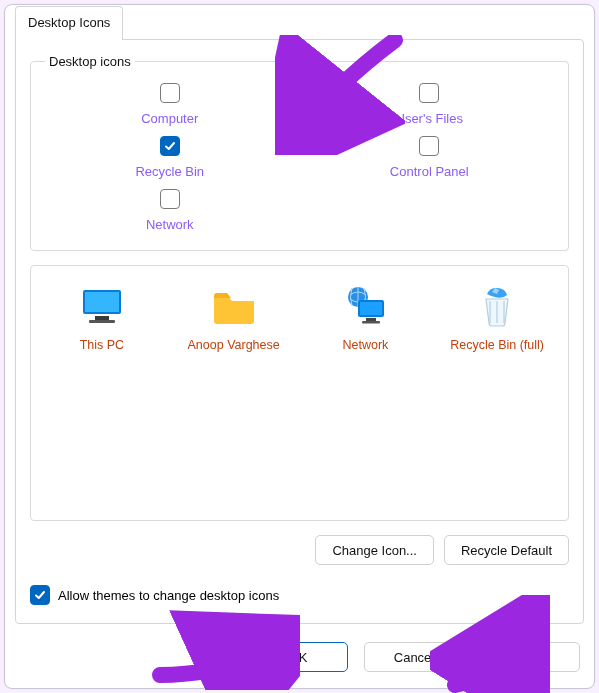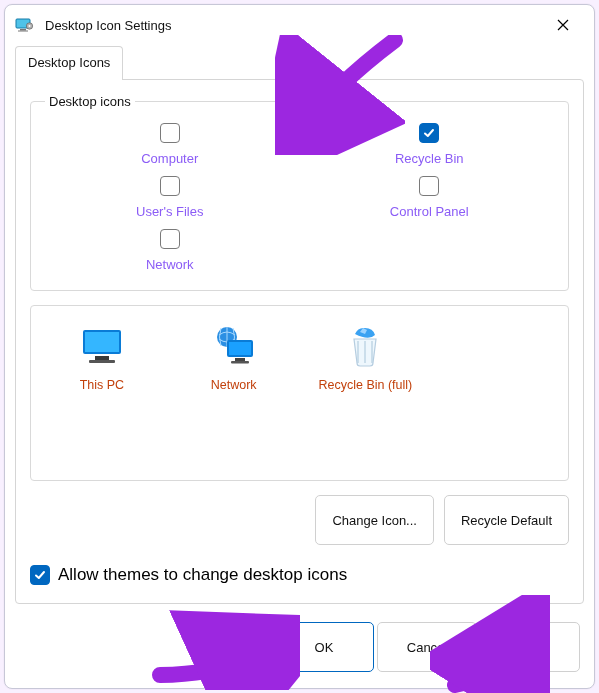--- a/index.html
+++ b/index.html
@@ -58,87 +58,70 @@
   }
   .icon-cell {
     display: flex; flex-direction: column; align-items: center; cursor: pointer;
     padding: 4px 2px;
   }
   .icon-img { width: 50px; height: 50px; display: flex; align-items: center; justify-content: center; }
   .icon-label { font-size: 12.5px; color: #c2410c; text-align: center; margin-top: 6px; line-height: 1.25; }
 
   .btn-row { display: flex; gap: 10px; justify-content: flex-end; margin-top: 14px; }
   .btn {
-    min-width: 100px; height: 50px; border: 1px solid #d0d0d0; background: #fff;
+    min-width: 100px; height: 30px; border: 1px solid #d0d0d0; background: #fff;
     border-radius: 5px; font-size: 13px; color: #111; cursor: pointer;
     display: flex; align-items: center; justify-content: center; padding: 0 16px;
   }
   .btn.primary { border-color: #0067c0; }
 
-  .allow-row { display: flex; align-items: center; gap: 8px; font-size: 17px; margin-top: 20px; }
+  .allow-row { display: flex; align-items: center; gap: 8px; font-size: 13px; margin-top: 20px; }
 
   .bottom-bar {
-    display: flex; gap: 3px; justify-content: flex-end; padding: 8px 14px 16px;
+    display: flex; gap: 16px; justify-content: flex-end; padding: 8px 14px 16px;
   }
   .bottom-bar .btn { min-width: 100px; }
 
   
   .arrow { position: absolute; pointer-events: none; }
 
 </style>
 </head>
 <body>
 
 <div class="dialog">
 
-  <div class="titlebar">
-    <span class="titlebar-icon">
-      <svg viewBox="0 0 20 20">
-          <rect x="1" y="4" width="14" height="9" rx="1" fill="#4fc2e8" stroke="#157aa8" stroke-width="1"></rect>
-          <rect x="5" y="14" width="6" height="1.5" fill="#777"></rect>
-          <rect x="3" y="15.5" width="10" height="1" fill="#777"></rect>
-          <circle cx="14.5" cy="11" r="3.2" fill="#b0b0b0" stroke="#555" stroke-width=".6"></circle>
-          <circle cx="14.5" cy="11" r="1" fill="#fff"></circle>
-        </svg>
-    </span>
-    <span class="titlebar-title">Desktop Icon Settings</span>
-    <div class="close-btn">
-      <svg viewBox="0 0 12 12">
-          <path d="M1 1 L11 11 M11 1 L1 11" stroke="#000" stroke-width="1.2"></path>
-        </svg>
-    </div>
-  </div>
 
   <div class="tab-strip">
     <div class="tab">Desktop Icons</div>
   </div>
 
   <div class="tab-content">
 
     <fieldset class="group">
       <legend>Desktop icons</legend>
       <div class="check-grid">
 
         <label class="check-row">
           <span class="chk"></span>
           <span>Computer</span>
+        </label>
+
+        <label class="check-row">
+          <span class="chk"></span>
+          <span>User's Files</span>
         </label>
 
         <label class="check-row">
           <span class="chk checked">
             <svg viewBox="0 0 12 12">
                 <path d="M2 6.5 L4.8 9 L10 3" stroke="#fff" stroke-width="2" fill="none" stroke-linecap="round" stroke-linejoin="round"></path>
               </svg>
           </span>
           <span>Recycle Bin</span>
-        </label>
-
-        <label class="check-row">
-          <span class="chk"></span>
-          <span>User's Files</span>
         </label>
 
         <label class="check-row">
           <span class="chk"></span>
           <span>Control Panel</span>
         </label>
 
         <label class="check-row">
           <span class="chk"></span>
           <span>Network</span>
@@ -155,20 +138,29 @@
             <svg viewBox="0 0 50 50">
                 <rect x="6" y="8" width="38" height="24" rx="2" fill="#0a7bd6"></rect>
                 <rect x="8" y="10" width="34" height="20" fill="#34b6ff"></rect>
                 <rect x="18" y="34" width="14" height="4" fill="#3a3a3a"></rect>
                 <rect x="12" y="38" width="26" height="3" rx="1" fill="#555"></rect>
               </svg>
           </span>
           <span class="icon-label">This PC</span>
         </div>
 
+        <div class="icon-cell">
+          <span class="icon-img">
+            <svg viewBox="0 0 50 50">
+                <path d="M5 14 h14 l4 5 h22 v20 a3 3 0 0 1 -3 3 H8 a3 3 0 0 1 -3 -3 Z" fill="#ffc436"></path>
+                <path d="M5 14 a3 3 0 0 1 3 -3 h10 l4 5 H5 Z" fill="#f7b21b"></path>
+              </svg>
+          </span>
+          <span class="icon-label">Anoop Varghese</span>
+        </div>
 
         <div class="icon-cell">
           <span class="icon-img">
             <svg viewBox="0 0 50 50">
               <circle cx="18" cy="15" r="10" fill="#2b8fe3"></circle>
                 <path d="M10 13 q8 -6 16 0 M10 17 q8 6 16 0 M18 5 v20 M12 6 q-3 9 0 18 M24 6 q3 9 0 18" stroke="#a6d8ff" stroke-width="1" fill="none"></path>
               <rect x="18" y="18" width="26" height="17" rx="2" fill="#0a7bd6"></rect>
                 <rect x="20" y="20" width="22" height="13" fill="#1aa0ff"></rect>
                 <rect x="26" y="36" width="10" height="3" fill="#444"></rect>
                 <rect x="22" y="39" width="18" height="2.5" rx="1" fill="#555"></rect>

